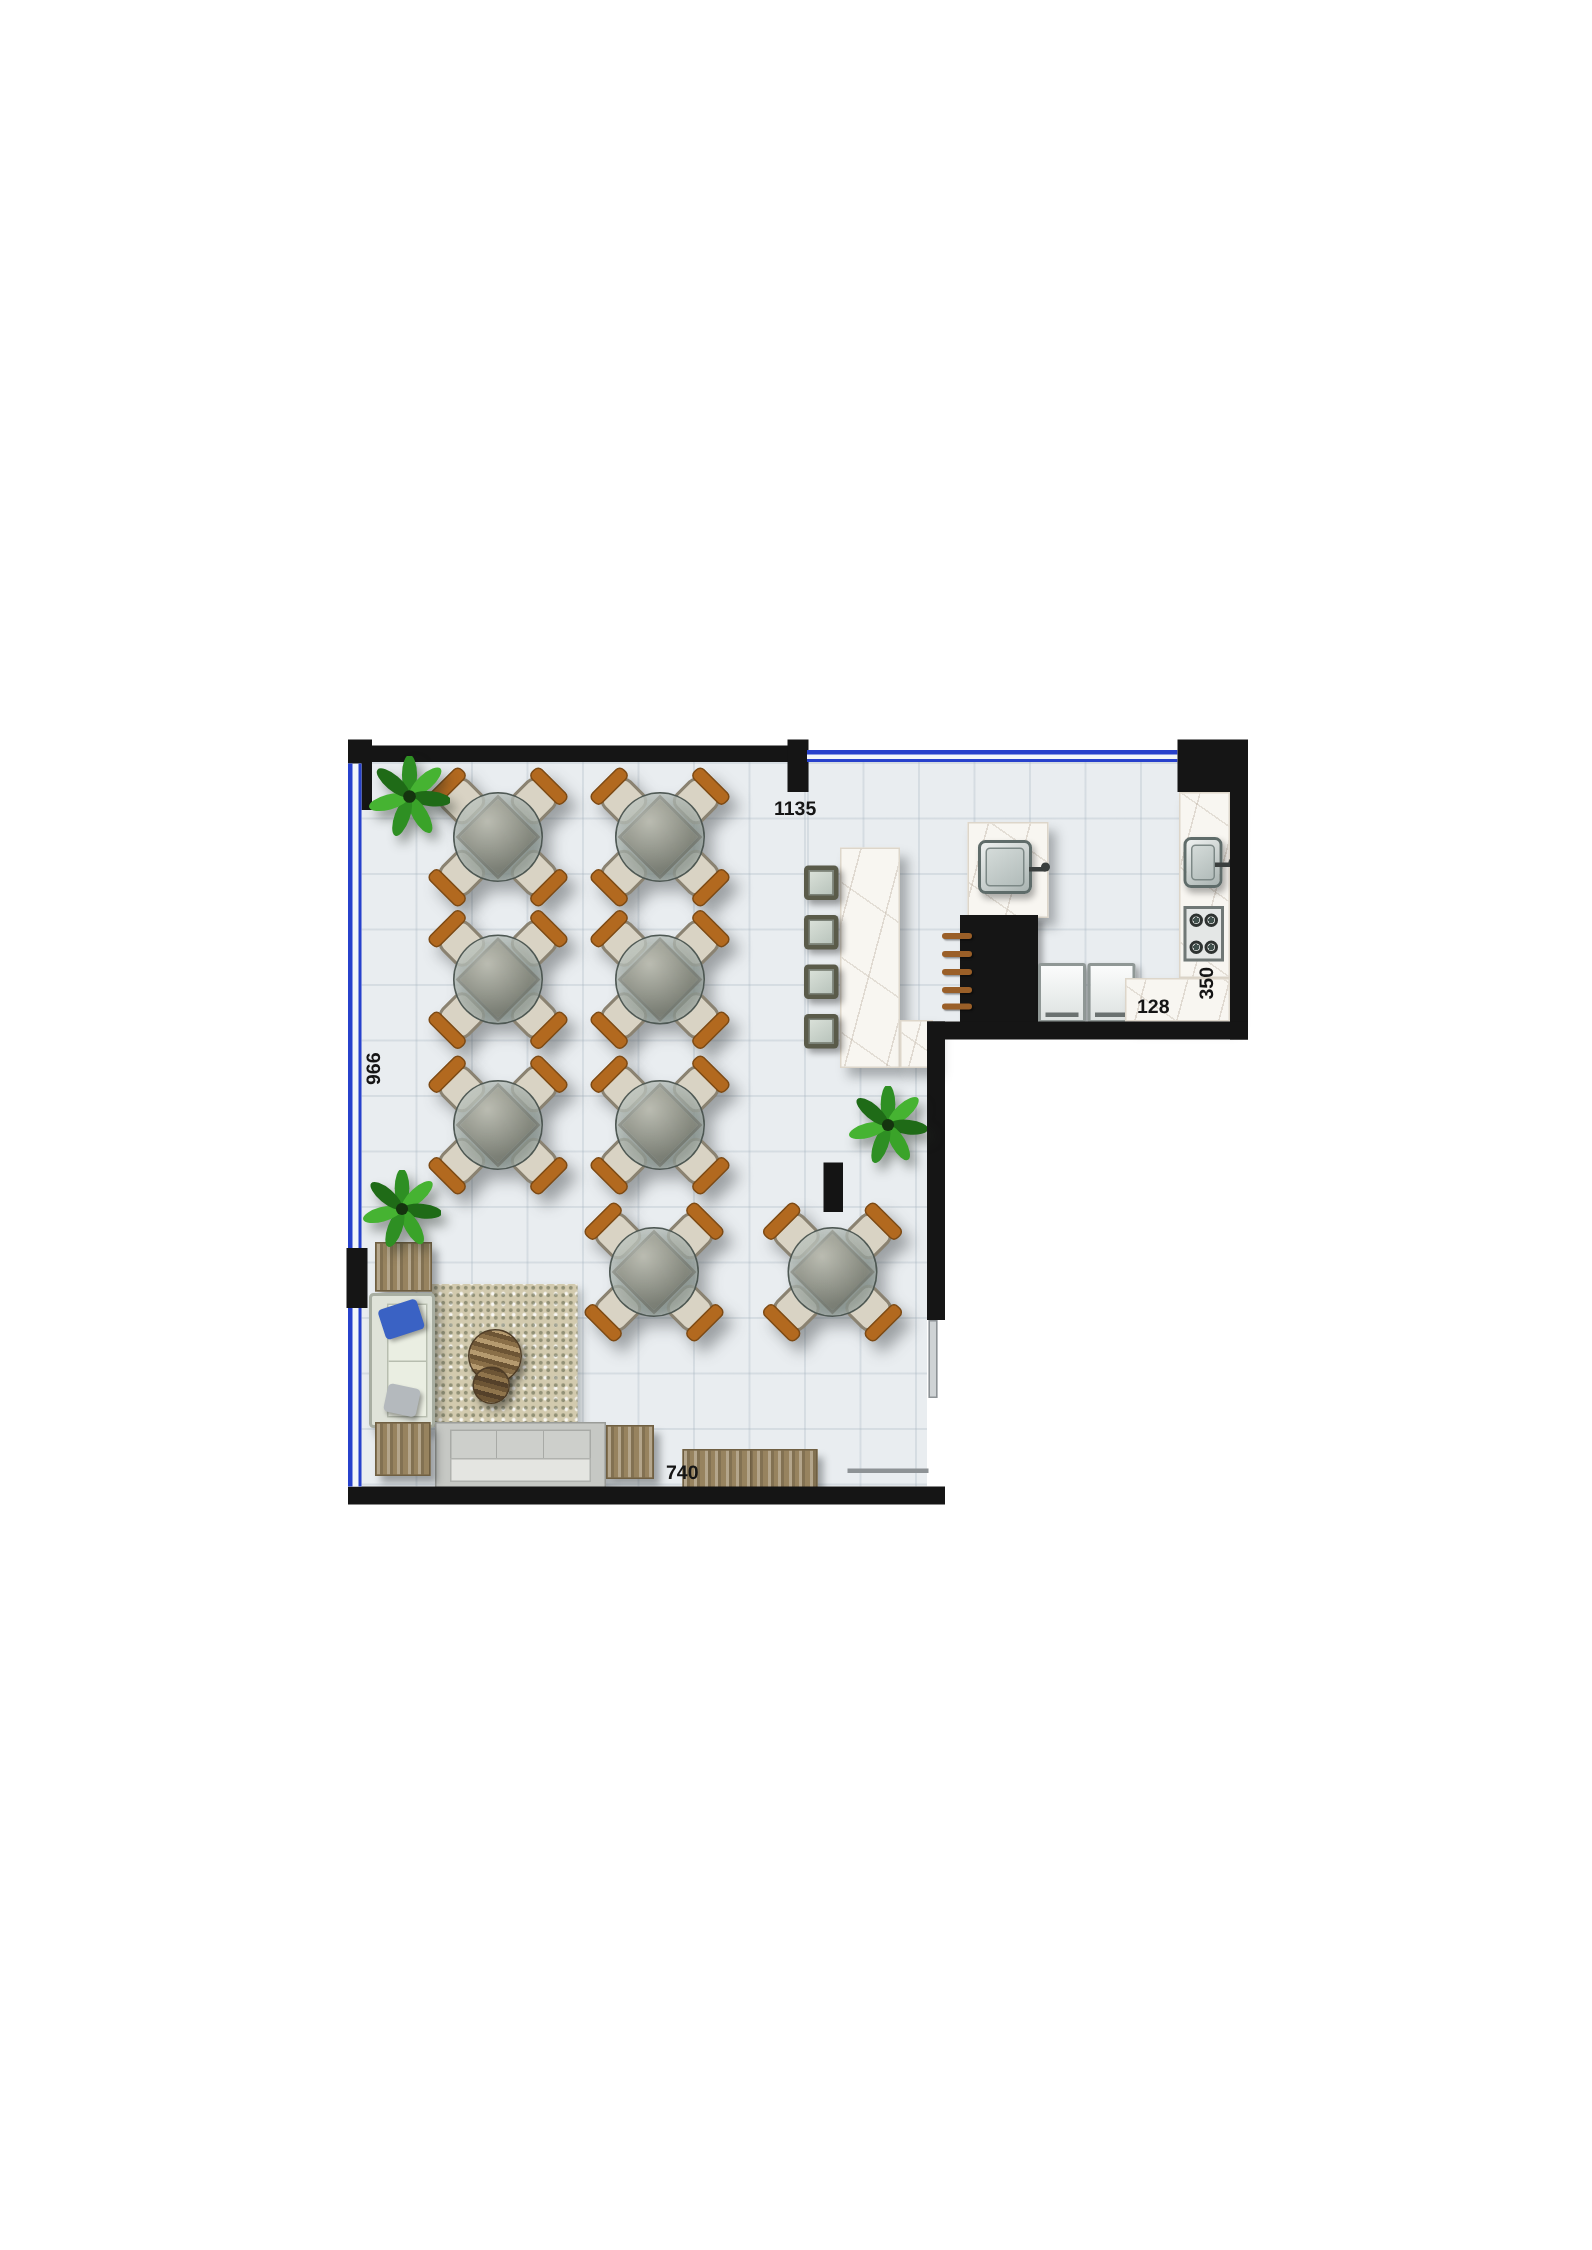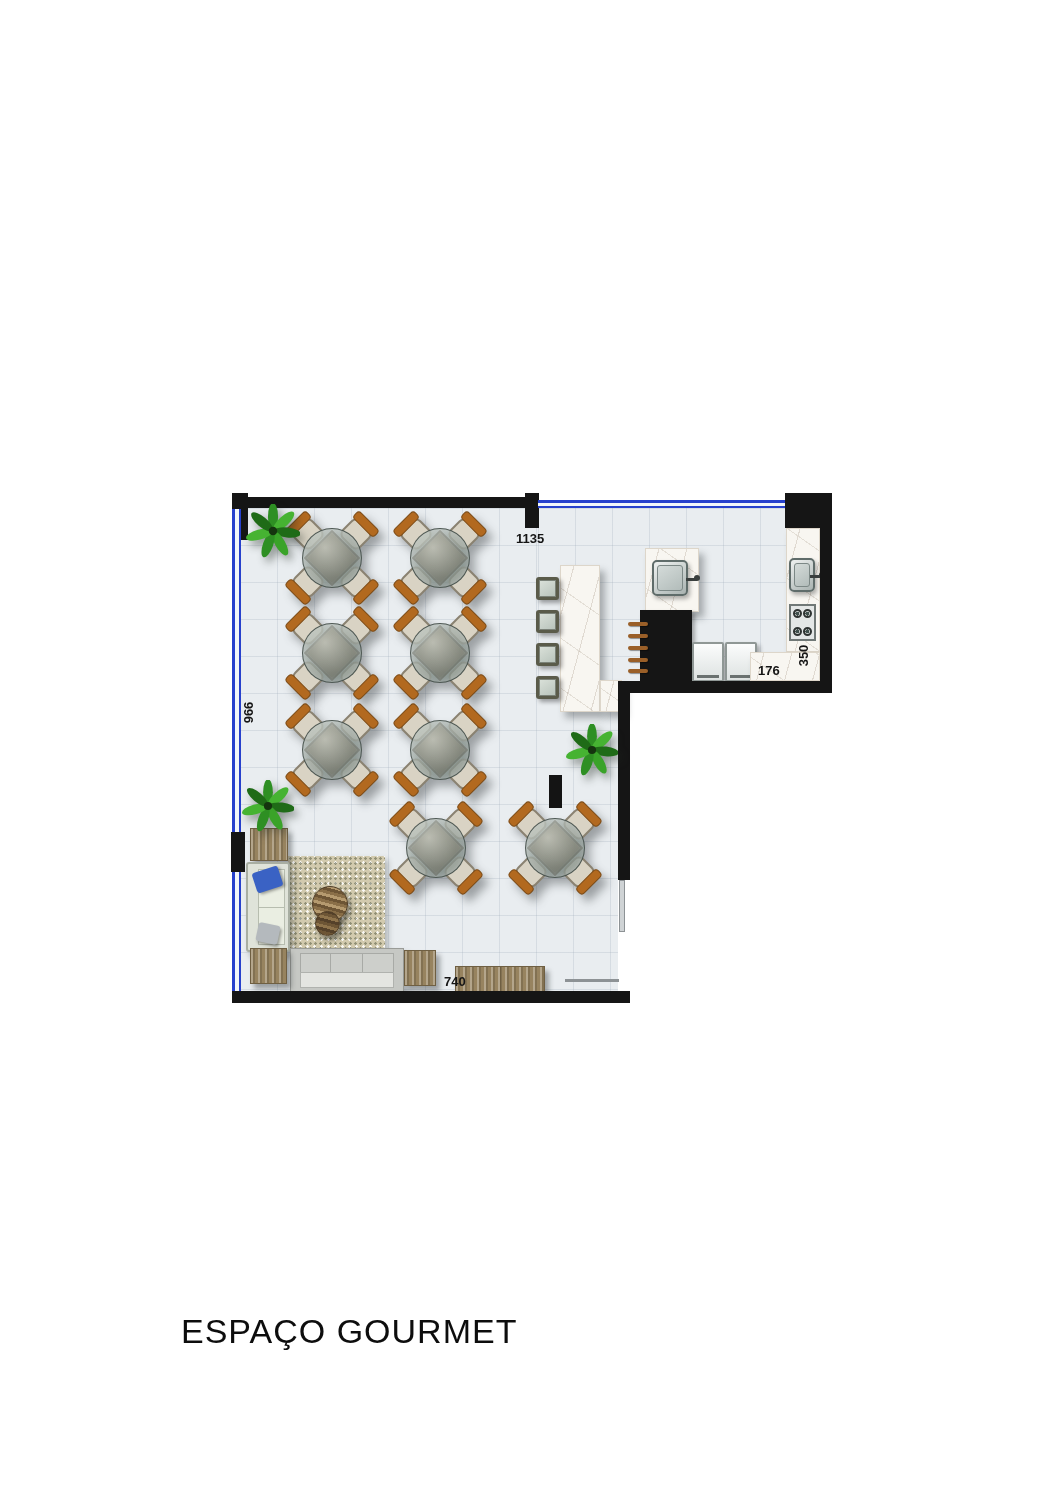--- a/index.html
+++ b/index.html
@@ -147,21 +147,21 @@
   <div class="wall" style="left:618px;top:681px;width:214px;height:12px;"></div>
   <div class="wall" style="left:618px;top:681px;width:12px;height:199px;"></div>
   <div class="door" style="left:619px;top:880px;width:4px;height:50px;"></div>
   <div class="wall" style="left:232px;top:991px;width:398px;height:12px;"></div>
   <div class="win-v" style="left:232px;top:509px;height:482px;"></div>
   <div class="wall" style="left:231px;top:832px;width:14px;height:40px;"></div>
 
   <div class="dim" style="left:516px;top:531px;">1135</div>
   <div class="dim rot" style="left:238px;top:705px;">966</div>
   <div class="dim rot" style="left:793px;top:648px;">350</div>
-  <div class="dim" style="left:758px;top:663px;">176</div>
+  <div class="dim" style="left:758px;top:663px;">128</div>
   <div class="dim" style="left:444px;top:974px;">740</div>
 
   <div class="table" style="left:286px;top:512px;">
     <div class="chair c-nw"></div>
       <div class="chair c-ne"></div>
     <div class="chair c-sw"></div>
       <div class="chair c-se"></div>
     <div class="tbase"></div>
       <div class="tglass"></div>
   </div>
@@ -287,15 +287,14 @@
       <use href="#plantg"></use>
     </svg>
   <svg class="plant" viewBox="0 0 64 64" style="left:242px;top:780px;width:52px;height:52px;">
       <use href="#plantg"></use>
     </svg>
   <svg class="plant" viewBox="0 0 64 64" style="left:566px;top:724px;width:52px;height:52px;">
       <use href="#plantg"></use>
     </svg>
 
 
-  <div class="title2">ESPAÇO GOURMET</div>
 
 </div>
 
 </body></html>

